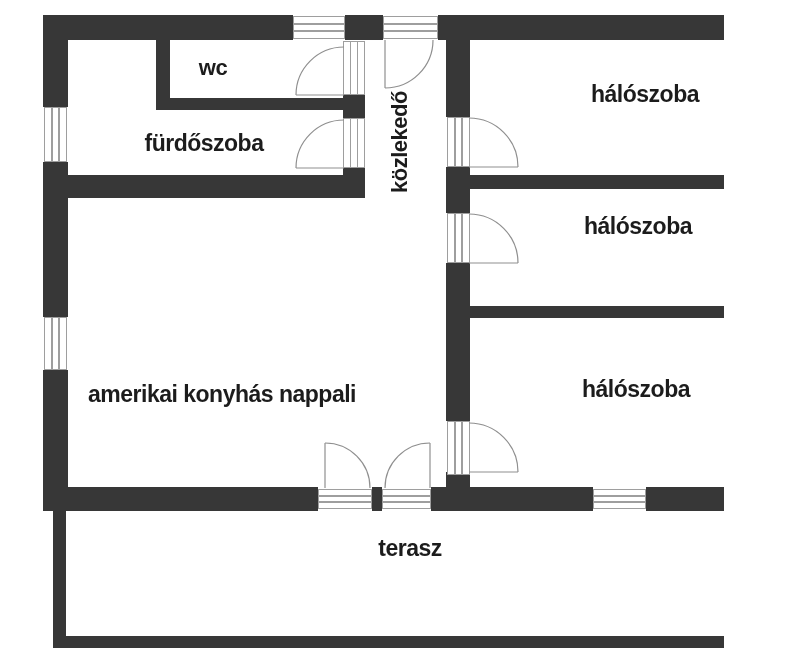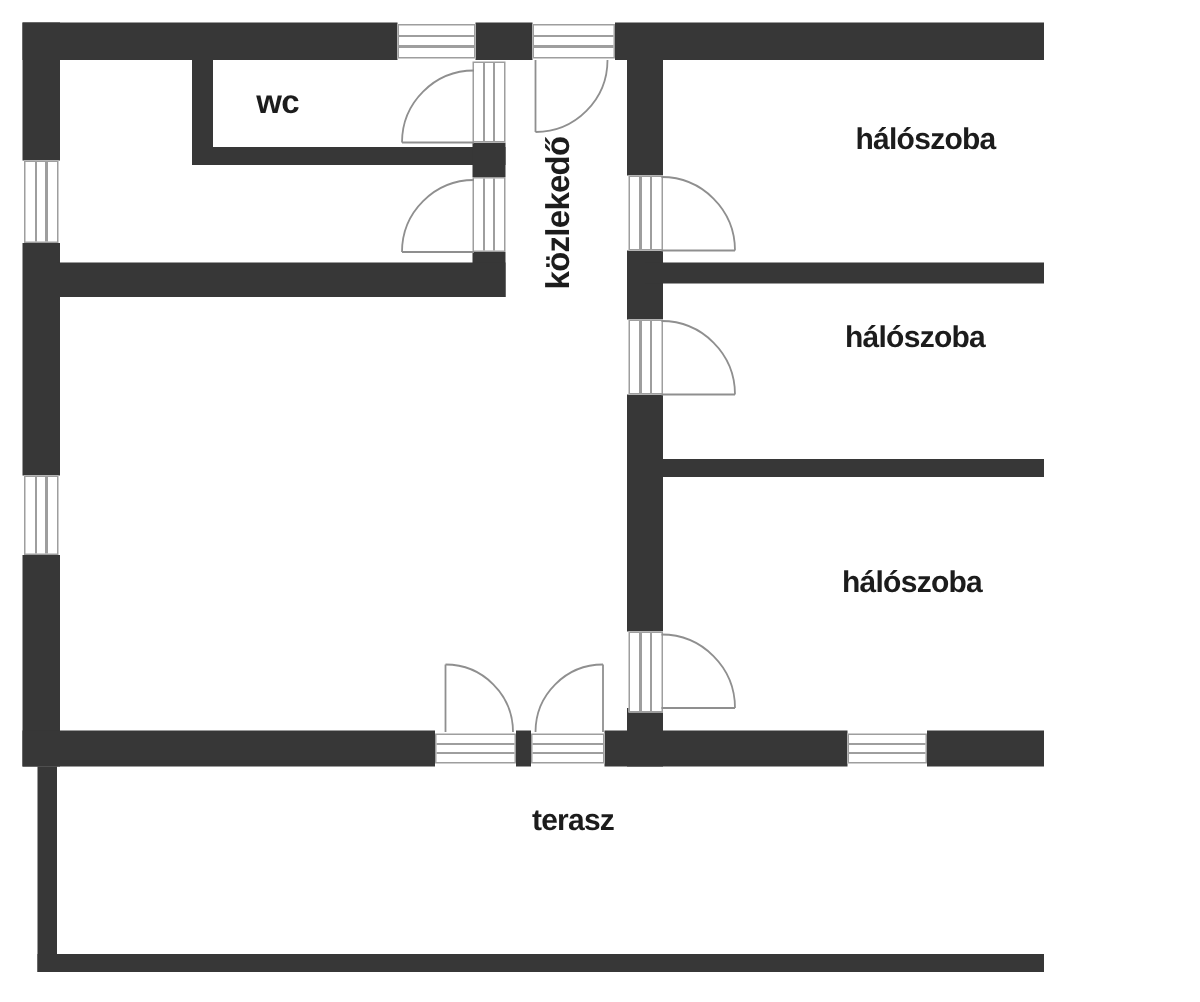--- a/index.html
+++ b/index.html
@@ -5,35 +5,35 @@
   :root{
     --wall:#373737;
     --background:#ffffff;
     --frame:#9e9e9e;
     --arc:#8f8f8f;
     --text:#1c1c1c;
   }
   html,body{margin:0;padding:0;background:var(--background);}
   .plan{
     position:relative;width:696px;height:668px;background:var(--background);
-    font-family:"Liberation Sans", sans-serif;overflow:hidden;
+    font-family:"Liberation Sans", sans-serif;overflow:hidden;margin-left:28px;
   }
   .wall{position:absolute;background:var(--wall);}
   .win{position:absolute;background:#fff;border:1px solid var(--frame);box-sizing:border-box;}
   .win.v{background-image:linear-gradient(to right,
       transparent 30%,var(--frame) 30%,var(--frame) 37%,transparent 37%,
       transparent 63%,var(--frame) 63%,var(--frame) 70%,transparent 70%);}
   .win.h{background-image:linear-gradient(to bottom,
       transparent 30%,var(--frame) 30%,var(--frame) 37%,transparent 37%,
       transparent 63%,var(--frame) 63%,var(--frame) 70%,transparent 70%);}
   .arcs{position:absolute;left:0;top:0;}
   .arcs path,.arcs line{stroke:var(--arc);stroke-width:1.2;fill:none;}
   .label{
     position:absolute;transform:translate(-50%,-50%);
-    font-weight:700;font-size:20px;letter-spacing:-0.5px;
+    font-weight:700;font-size:23px;letter-spacing:-0.5px;
     color:var(--text);white-space:nowrap;
   }
   .label.rot{transform:translate(-50%,-50%) rotate(-90deg);font-size:22px;}
   .label.small{font-size:22px;}
 </style>
 </head>
 <body>
 
 <div class="plan">
 
@@ -110,19 +110,21 @@
     <path d="M441,423 A49,49 0 0 1 490,472"></path>
 
     <line x1="297" y1="443" x2="297" y2="488"></line>
     <path d="M297,443 A45,45 0 0 1 342,488"></path>
 
     <line x1="402" y1="443" x2="402" y2="488"></line>
     <path d="M402,443 A45,45 0 0 0 357,488"></path>
   </svg>
 
   <div class="label small" style="left:185px;top:68px;">wc</div>
+  <div class="label" style="left:176px;top:143px;">fürdőszoba</div>
   <div class="label rot" style="left:372px;top:142px;">közlekedő</div>
   <div class="label" style="left:617px;top:94px;">hálószoba</div>
   <div class="label" style="left:610px;top:226px;">hálószoba</div>
   <div class="label" style="left:608px;top:389px;">hálószoba</div>
+  <div class="label" style="left:194px;top:394px;">amerikai konyhás nappali</div>
   <div class="label" style="left:382px;top:548px;">terasz</div>
 
 </div>
 
 </body></html>

